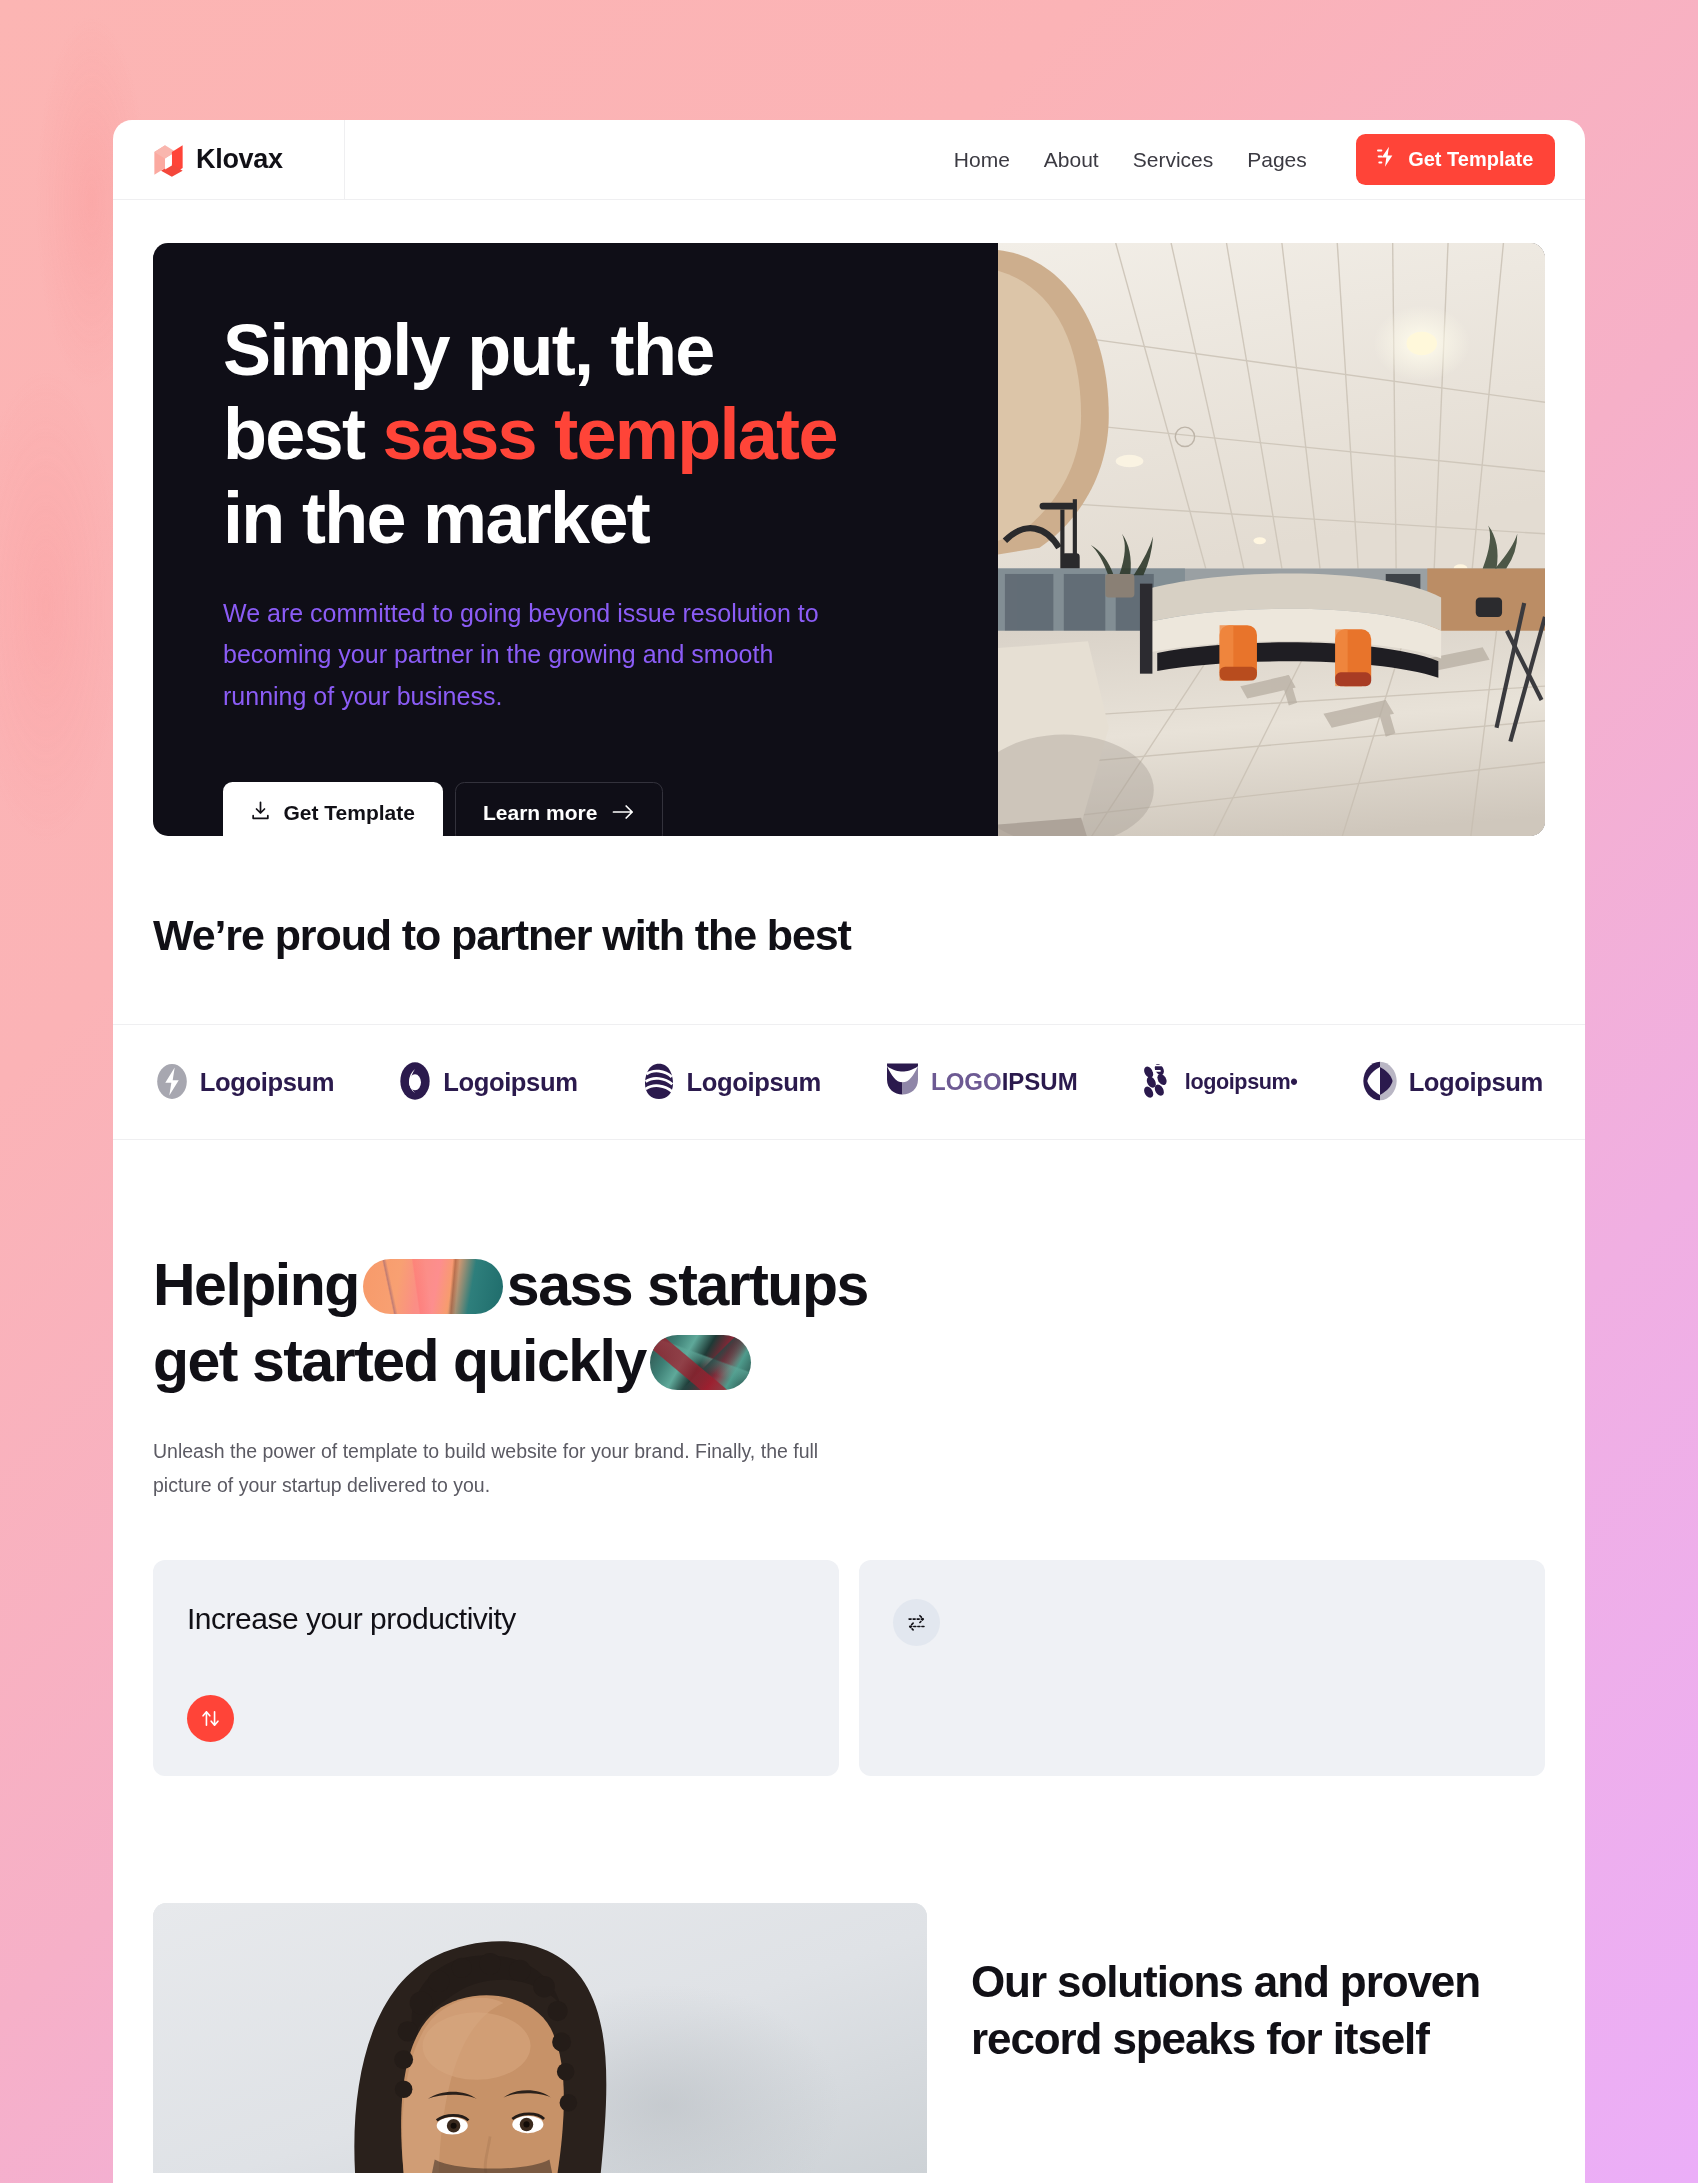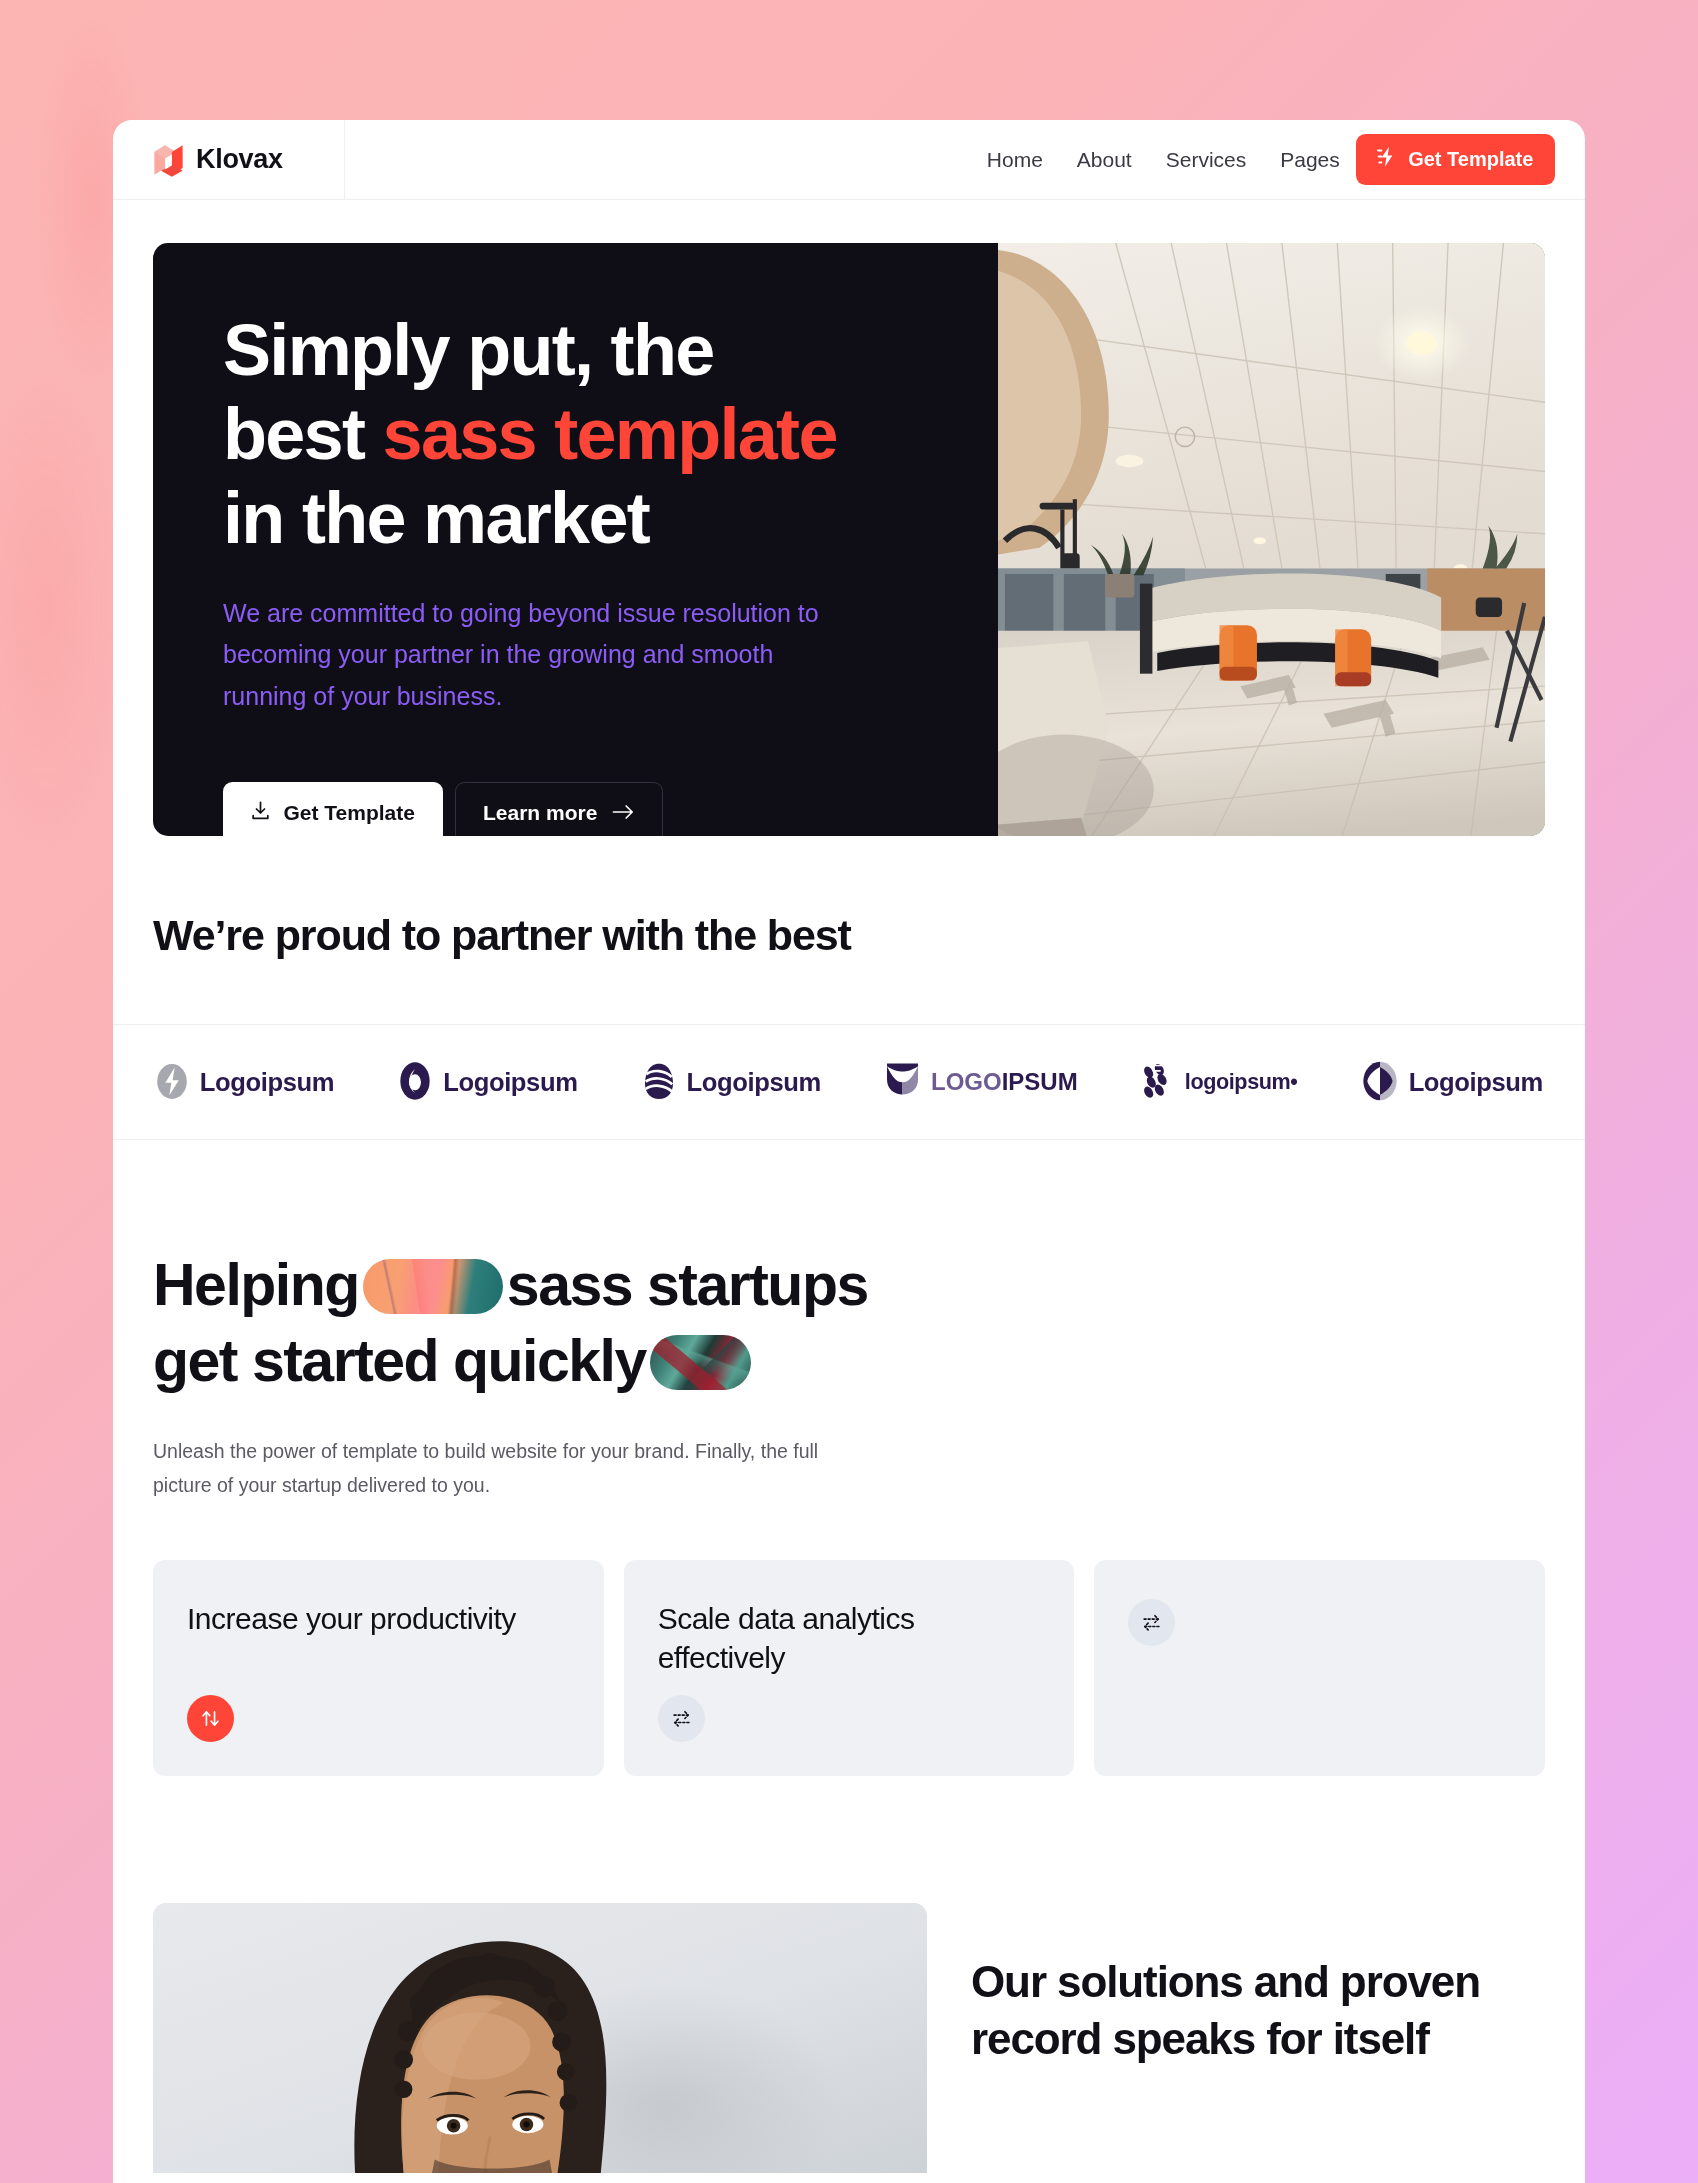--- a/index.html
+++ b/index.html
@@ -43,21 +43,21 @@
     border-right: 1.3px solid #EFEFF1;
     gap: 12px;
   }
   .logo-mark { position: relative; width: 31px; height: 34px; flex: none; }
   .logo-mark svg { display: block; }
   .brand-name { font-size: 27px; font-weight: 700; color: #111016; letter-spacing: -0.3px; }
 
   .nav-right {
     flex: 1;
     display: flex; align-items: center; justify-content: flex-end;
-    padding-right: 30px; gap: 16px;
+    padding-right: 30px; gap: 49px;
   }
   .nav-links { display: flex; align-items: center; gap: 34px; }
   .nav-link {
     font-size: 21px; color: #3B3A42; text-decoration: none; white-space: nowrap;
   }
   .nav-cta {
     display: flex; align-items: center; gap: 10.8px;
     background: #FF4438; color: #fff;
     border: none; border-radius: 9.4px;
     height: 51px; padding: 0 21.6px;
@@ -495,29 +495,20 @@
       <div class="card">
         <div class="card-title">Increase your productivity</div>
         <div class="card-icon accent">
           <svg width="23" height="23" viewBox="0 0 34 34">
             <path d="M11 27 V7 M11 7 L6 13 M11 7 L16 13" stroke="#fff" stroke-width="2.4" fill="none" stroke-linecap="round" stroke-linejoin="round"></path>
             <path d="M23 7 V27 M23 27 L18 21 M23 27 L28 21" stroke="#fff" stroke-width="2.4" fill="none" stroke-linecap="round" stroke-linejoin="round"></path>
           </svg>
         </div>
       </div>
 
-      <div class="card">
-        <div class="card-title">Scale data analytics effectively</div>
-        <div class="card-icon plain">
-          <svg width="23" height="23" viewBox="0 0 34 34">
-            <path d="M6 12 H27 M22 7 L27 12 L22 17" stroke="#111016" stroke-width="2.4" fill="none" stroke-linecap="round" stroke-linejoin="round" stroke-dasharray="3 3"></path>
-            <path d="M28 23 H7 M12 18 L7 23 L12 28" stroke="#111016" stroke-width="2.4" fill="none" stroke-linecap="round" stroke-linejoin="round" stroke-dasharray="3 3"></path>
-          </svg>
-        </div>
-      </div>
 
       <div class="card">
         <div class="card-icon plain">
           <svg width="23" height="23" viewBox="0 0 34 34">
             <path d="M6 12 H27 M22 7 L27 12 L22 17" stroke="#111016" stroke-width="2.4" fill="none" stroke-linecap="round" stroke-linejoin="round" stroke-dasharray="3 3"></path>
             <path d="M28 23 H7 M12 18 L7 23 L12 28" stroke="#111016" stroke-width="2.4" fill="none" stroke-linecap="round" stroke-linejoin="round" stroke-dasharray="3 3"></path>
           </svg>
         </div>
       </div>
 

